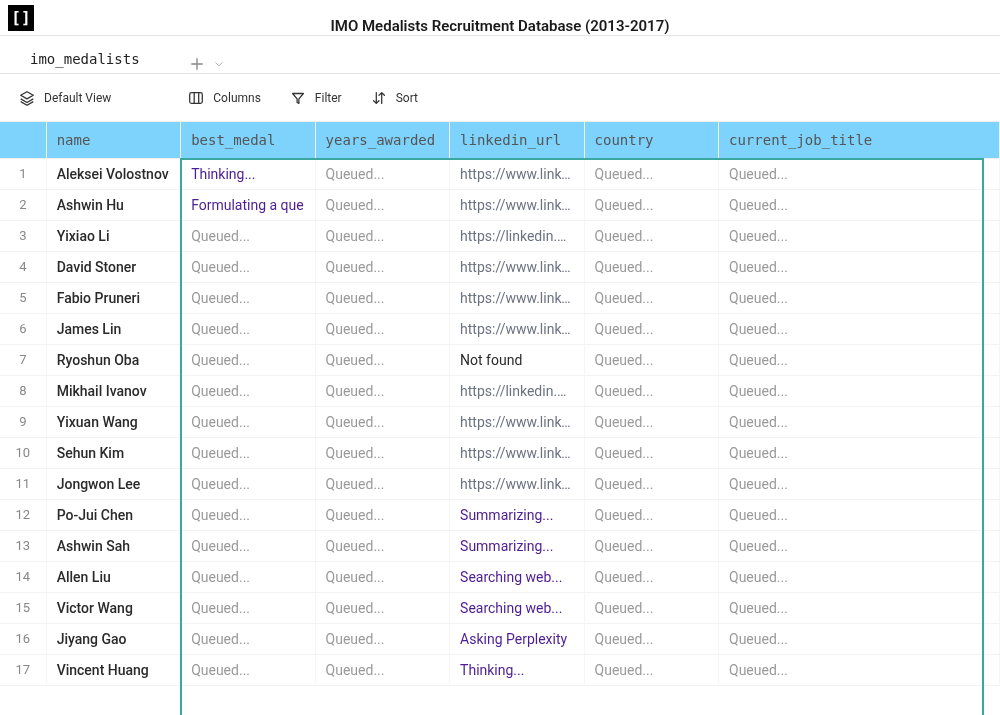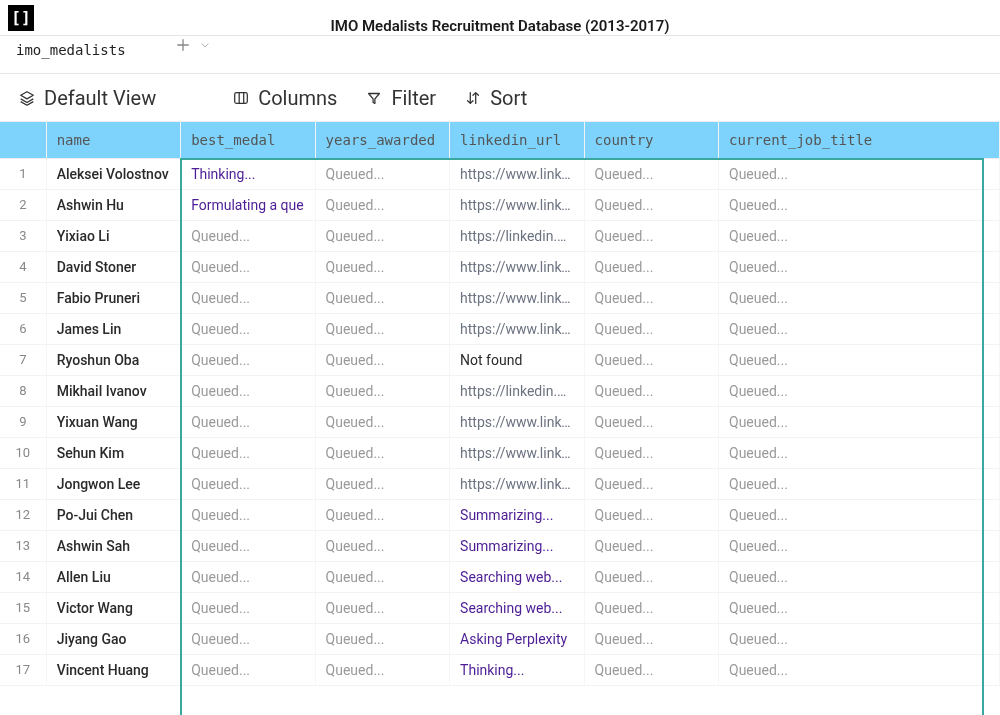--- a/index.html
+++ b/index.html
@@ -34,24 +34,24 @@
     position: absolute;
     left: 0; right: 0;
     text-align: center;
     font-weight: 600;
     font-size: 15px;
     pointer-events: none;
     margin-top: 16px;
   }
   .tab-bar {
     display: flex;
-    align-items: flex-start;
+    align-items: flex-end;
     height: 38px;
     border-bottom: 1px solid #e5e5e5;
-    padding: 0 6px;
+    padding: 0 20px;
     gap: 20px;
   }
   .tab {
     font-family: ui-monospace, Menlo, Consolas, monospace;
     font-size: 14px;
     padding: 6px 10px;
     color: #222;
   }
   .tab-add {
     display: flex;
@@ -66,21 +66,21 @@
     align-items: center;
     gap: 28px;
     height: 48px;
     padding: 0 18px;
     border-bottom: 1px solid #eee;
   }
   .toolbar-item {
     display: flex;
     align-items: center;
     gap: 8px;
-    font-size: 20px;
+    font-size: 12px;
     color: #333;
     cursor: pointer;
   }
   .icon { width: 18px; height: 18px; display: inline-flex; align-items: center; justify-content: center; }
 
   .grid-wrap { position: relative; }
   table { border-collapse: collapse; width: 100%; table-layout: fixed; }
   thead th {
     text-align: left;
     font-weight: 400;

